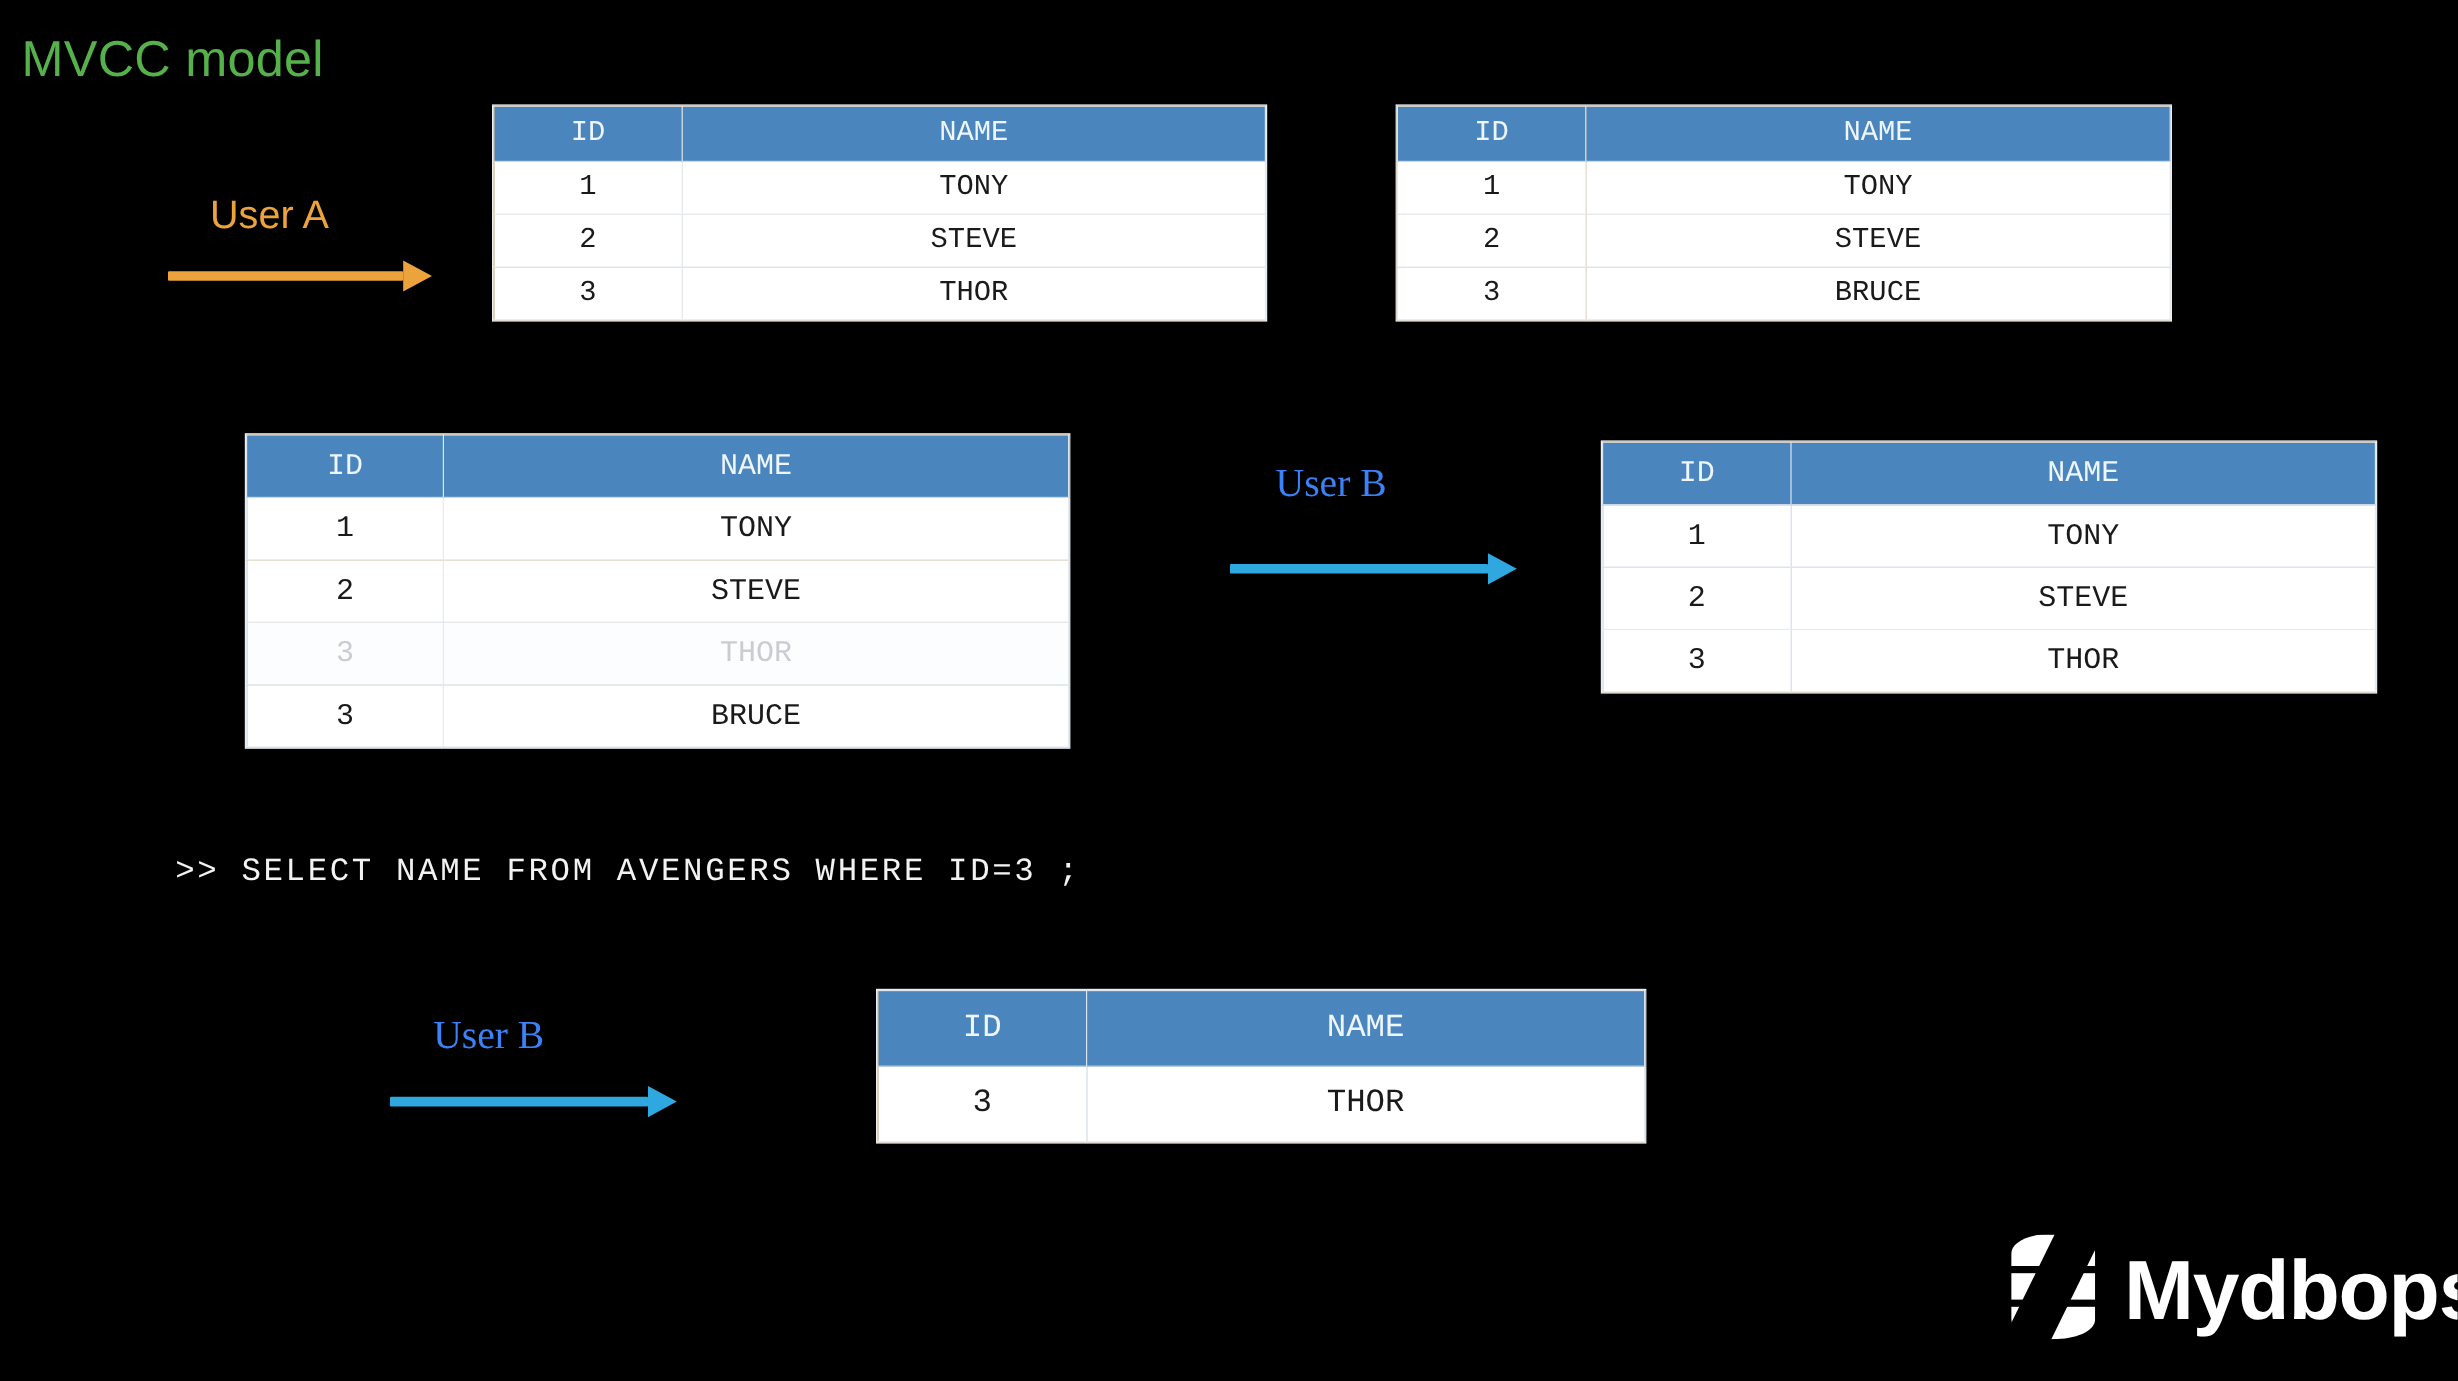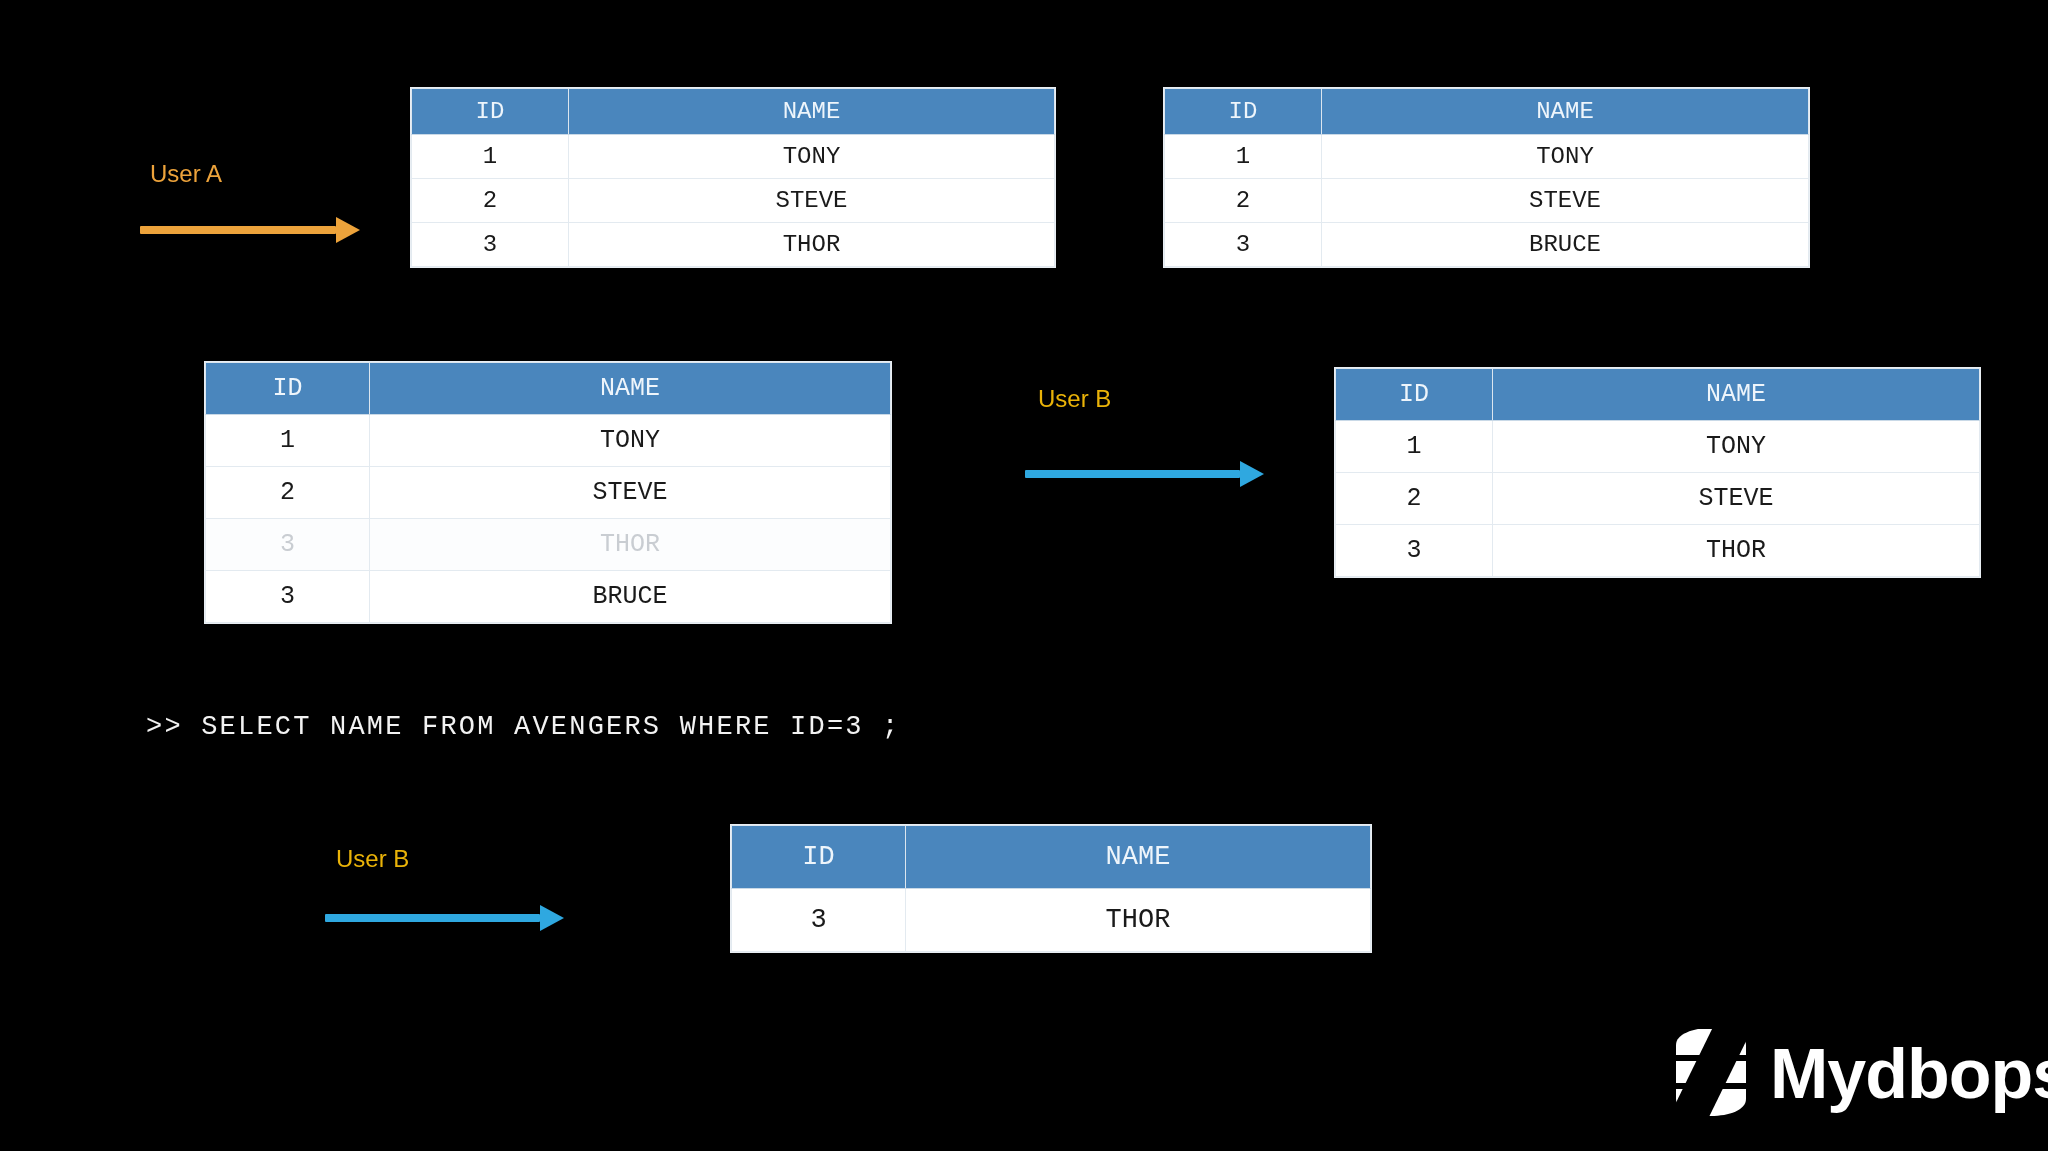--- a/index.html
+++ b/index.html
@@ -30,26 +30,27 @@
     font-size: 42px;
     letter-spacing: 0.2px;
     color: #56b04b;
     font-family: "Liberation Sans", sans-serif;
     white-space: nowrap;
   }
 
   
   .actor-label {
     position: absolute;
-    font-size: 24px;
+    font-size: 33px;
     font-family: "Liberation Sans", sans-serif;
     white-space: nowrap;
+    margin-left: 25px;
   }
   .actor-a { color: #eda33b; }
-  .actor-b { color: #eab308; }
+  .actor-b { color: #3b82f6; font-family: Liberation Serif, serif; }
 
   
   .arrow {
     position: absolute;
     height: 26px;
   }
   .arrow .shaft {
     position: absolute;
     left: 0;
     top: 9px;
@@ -133,20 +134,21 @@
     font-family: "Liberation Sans", sans-serif;
     letter-spacing: -1px;
     line-height: 1;
   }
 </style>
 </head>
 <body>
 
 <div class="slide">
 
+  <div class="slide-title">MVCC model</div>
 
   <div class="actor-label actor-a" style="left:150px; top:160px;">User A</div>
   <div class="arrow arrow-orange" style="left:140px; top:217px; width:220px;">
     <div class="shaft" style="width:196px;"></div>
     <div class="head" style="left:196px;"></div>
   </div>
 
   <table class="dbtable t-small" style="left:411px; top:88px; width:644px;">
     <thead>
       <tr>

